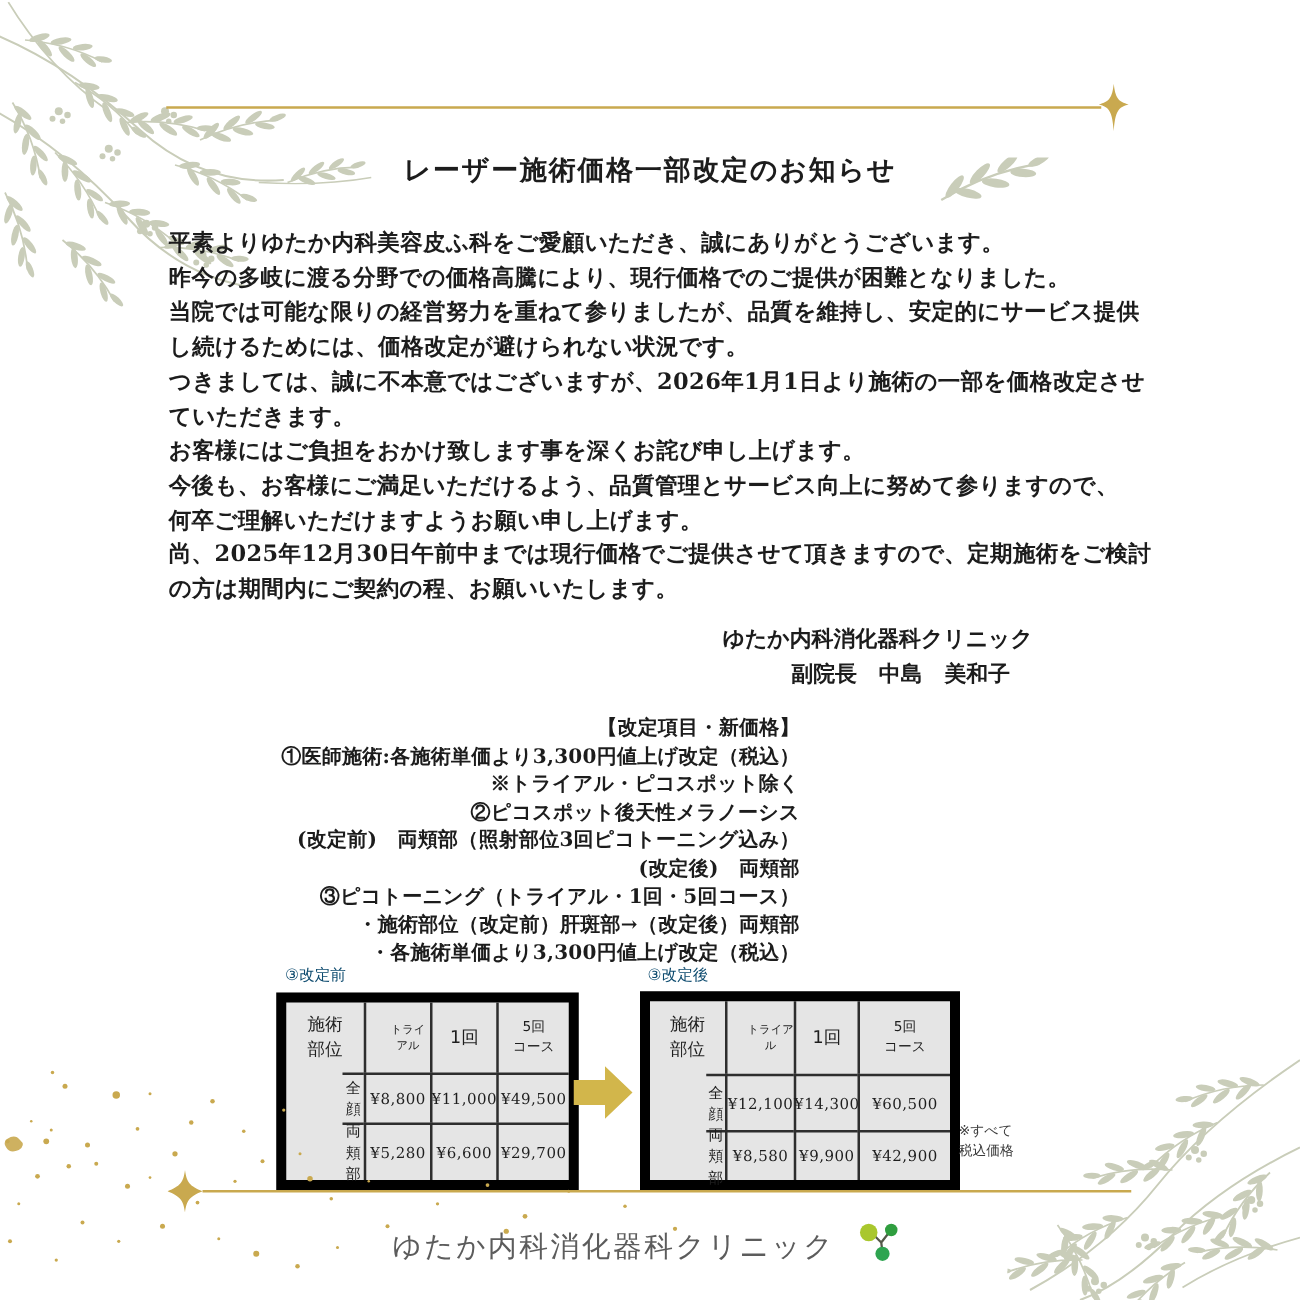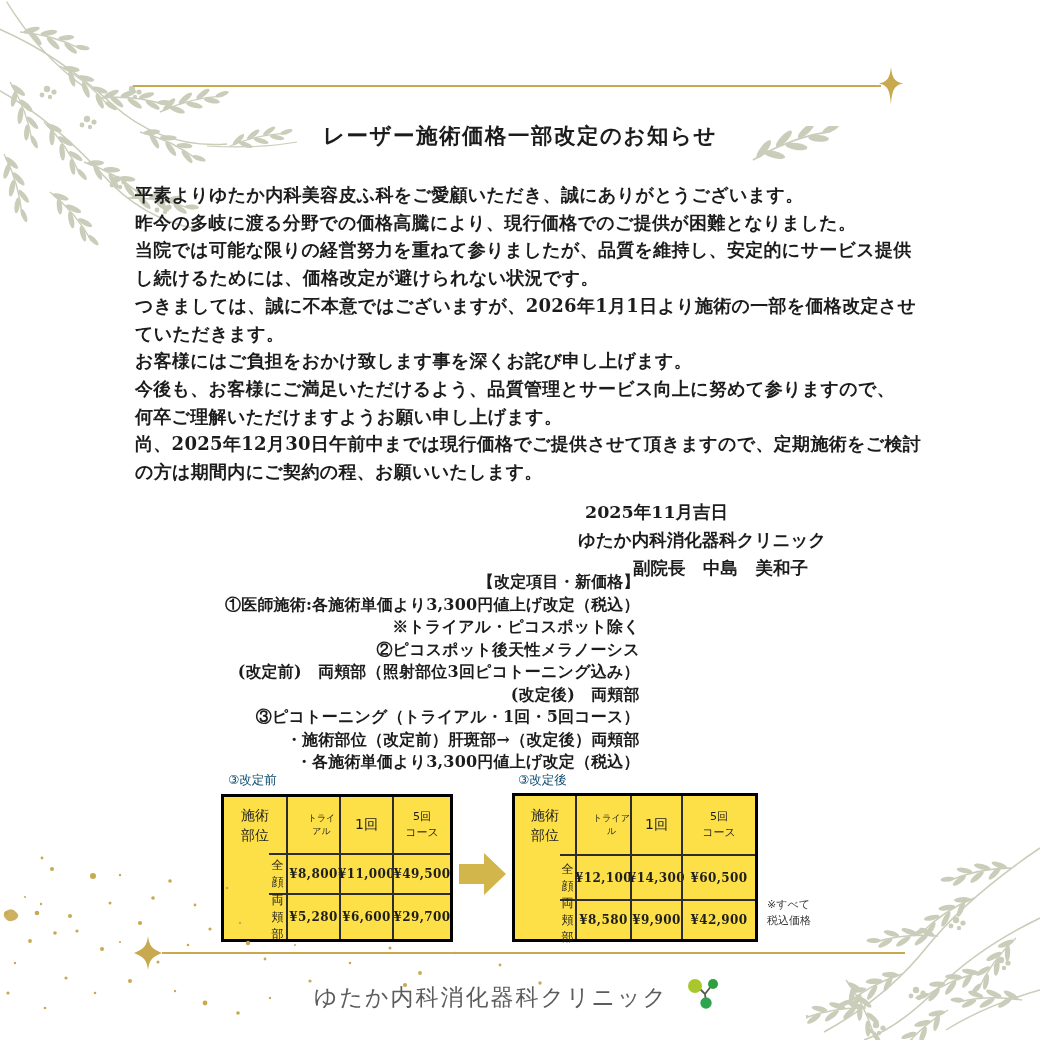--- a/index.html
+++ b/index.html
@@ -27,33 +27,33 @@
 
   
   .items{position:absolute;left:225px;top:571px;font-size:16px;font-weight:700;
          line-height:22.5px;letter-spacing:0.2px;white-space:nowrap;text-align:right;}
 
   
   .tbl-label{position:absolute;font-family:"DejaVu Sans","Liberation Sans",sans-serif;
              font-size:12.5px;color:#0c4a6e;}
   #label-before{left:228px;top:772px;}
   #label-after{left:518px;top:772px;}
-  .ptable{position:absolute;display:grid;background:#fde047;border:3px solid #000000;}
+  .ptable{position:absolute;display:grid;background:#e5e5e5;border:8px solid #000000;}
   #table-before{left:221px;top:794px;grid-template-columns:62px 53px 53px 58px;grid-template-rows:56px 40px 46px;}
   #table-after{left:512px;top:793px;grid-template-columns:60px 55px 51px 74px;grid-template-rows:58px 45px 40px;}
   .ptable>div{display:flex;align-items:center;justify-content:center;text-align:center;
               white-space:pre-line;color:#1e1e1e;}
   .ptable>div:not(:nth-child(4n+1)){border-left:2px solid #2d2d2d;}
   .ptable>div:nth-child(n+5){border-top:2px solid #2d2d2d;}
   .ch-part{font-family:"DejaVu Sans","Liberation Sans",sans-serif;font-size:14px;line-height:1.45;}
   .ch-trial{font-family:"DejaVu Sans","Liberation Sans",sans-serif;font-size:9px;padding-left:16px;}
   .ch-once{font-family:"DejaVu Sans","Liberation Sans",sans-serif;font-size:14px;}
   .ch-course{font-family:"DejaVu Sans","Liberation Sans",sans-serif;font-size:11px;line-height:1.45;}
   .cd-name{font-family:Liberation Serif, serif;font-size:12px;margin-left:45px;}
-  .cd-price{font-family:"DejaVu Serif","Liberation Serif",serif;font-size:12px;letter-spacing:0.4px;font-weight:bold;}
+  .cd-price{font-family:"DejaVu Serif","Liberation Serif",serif;font-size:12px;letter-spacing:0.4px;}
 
   .tax-note{position:absolute;left:767px;top:897px;font-family:"DejaVu Sans","Liberation Sans",sans-serif;
             font-size:11px;line-height:16px;color:#3a3a3a;white-space:pre-line;}
 
   
   .footer{position:absolute;left:0;right:0;top:976px;display:flex;justify-content:center;
           align-items:center;gap:18px;}
   .footer-name{font-family:"DejaVu Sans","Liberation Sans",sans-serif;font-size:23px;
                letter-spacing:2px;color:#5c5c5c;}
 </style>
@@ -125,21 +125,20 @@
     <div>つきましては、誠に不本意ではございますが、2026年1月1日より施術の一部を価格改定させ</div>
     <div>ていただきます。</div>
     <div>お客様にはご負担をおかけ致します事を深くお詫び申し上げます。</div>
     <div>今後も、お客様にご満足いただけるよう、品質管理とサービス向上に努めて参りますので、</div>
     <div>何卒ご理解いただけますようお願い申し上げます。</div>
     <div>尚、2025年12月30日午前中までは現行価格でご提供させて頂きますので、定期施術をご検討</div>
     <div>の方は期間内にご契約の程、お願いいたします。</div>
   </div>
 
   <div class="sig">
-    <div class="sig-date">2025年11月吉日</div>
     <div>ゆたか内科消化器科クリニック</div>
     <div class="sig-person">副院長　中島　美和子</div>
   </div>
 
   <div class="items">
     <div>【改定項目・新価格】</div>
     <div>①医師施術:各施術単価より3,300円値上げ改定（税込）</div>
     <div>※トライアル・ピコスポット除く</div>
     <div>②ピコスポット後天性メラノーシス</div>
     <div>(改定前)　両頬部（照射部位3回ピコトーニング込み）</div>

